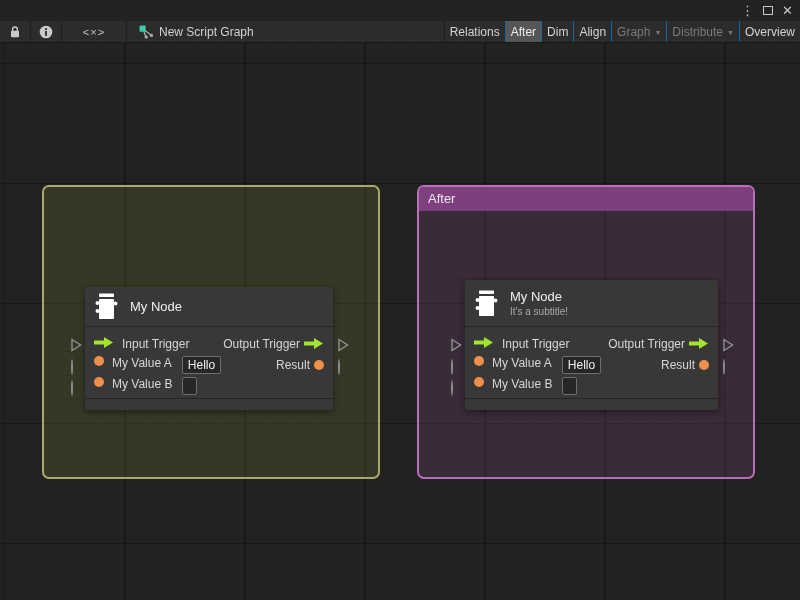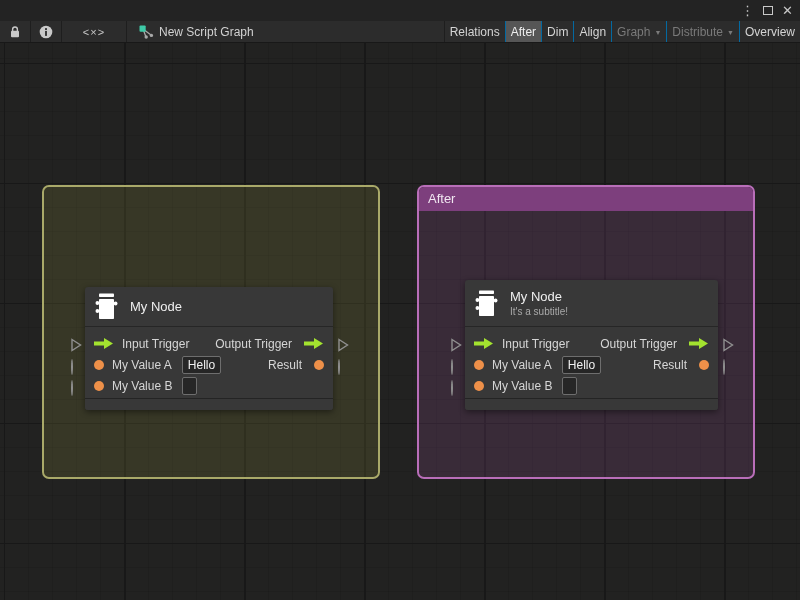--- a/index.html
+++ b/index.html
@@ -62,22 +62,22 @@
   .node.after  { left:465px; top:237px; width:253px; }
   .node-header { display:flex; align-items:center; border-bottom:1px solid #262626; padding:0 8px 0 10px; }
   .node.before .node-header { height:40px; }
   .node.after  .node-header { height:47px; }
   .node-icon { flex:0 0 auto; margin-right:12px; }
   .node-titles { display:flex; flex-direction:column; justify-content:center; }
   .node-title { font-size:13px; color:#efefef; white-space:nowrap; }
   .node-subtitle { font-size:10px; color:#a9a9a9; margin-top:2px; white-space:nowrap; }
   .node-body { padding:6px 0 2px 0; }
   .port-row { height:21px; display:flex; align-items:center; }
-  .port-left { display:flex; align-items:center; gap:8px; padding-left:9px; }
-  .port-right { margin-left:auto; display:flex; align-items:center; gap:12px; padding-right:9px; }
+  .port-left { display:flex; gap:8px; padding-left:9px; }
+  .port-right { margin-left:auto; display:flex; align-items:center; gap:4px; padding-right:9px; }
   .port-label { color:#d6d6d6; font-size:12px; white-space:nowrap; }
   .value-dot { width:10px; height:10px; border-radius:50%; background:#ee9049; flex:0 0 auto; }
   .field { min-width:30px; height:18px; line-height:16px; padding:0 5px; background:#262626;
            border:1px solid #6e6e6e; border-radius:2px; color:#f0f0f0; font-size:12px; margin-left:2px; }
   .field.small { min-width:15px; width:15px; padding:0 2px; }
   .node-footer { height:12px; border-top:1px solid #242424; background:#383838; border-radius:0 0 3px 3px; }
 
   
   .outer-port { position:absolute; }
   .ring { width:11px; height:11px; border:1.5px solid #8e8e8e; border-radius:50%; }

